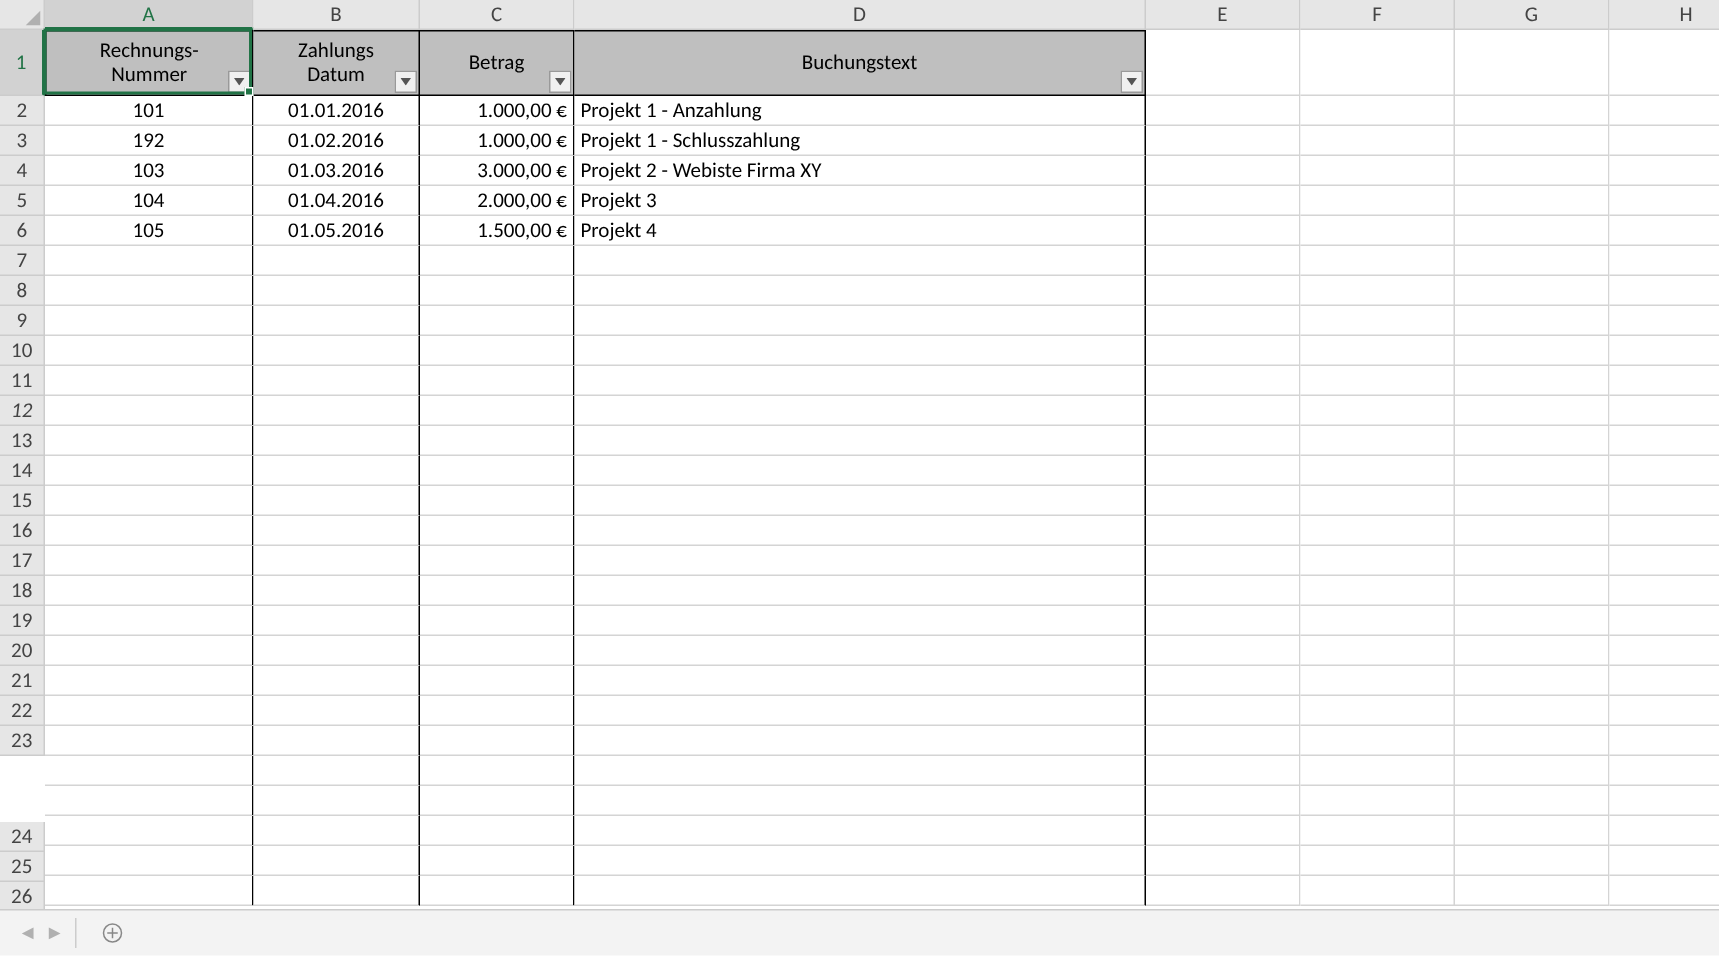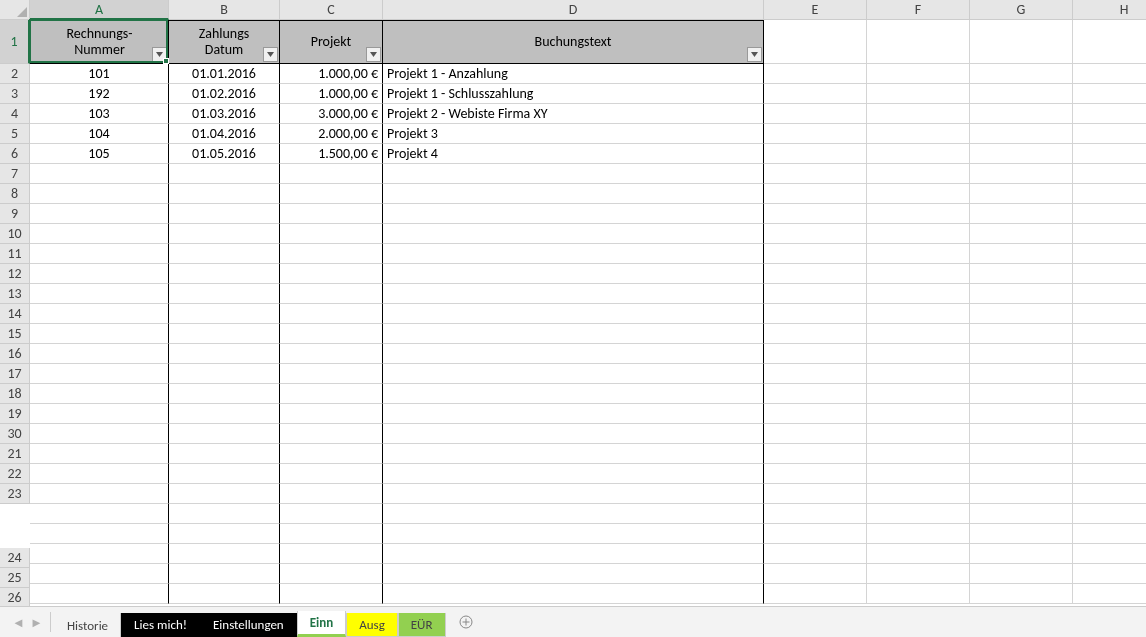--- a/index.html
+++ b/index.html
@@ -169,29 +169,29 @@
       <div class="row-head" style="height: 20px;">2</div>
       <div class="row-head" style="height: 20px;">3</div>
       <div class="row-head" style="height: 20px;">4</div>
       <div class="row-head" style="height: 20px;">5</div>
       <div class="row-head" style="height: 20px;">6</div>
       <div class="row-head" style="height: 20px;">7</div>
       <div class="row-head" style="height: 20px;">8</div>
       <div class="row-head" style="height: 20px;">9</div>
       <div class="row-head" style="height: 20px;">10</div>
       <div class="row-head" style="height: 20px;">11</div>
-      <div class="row-head" style="height: 20px;">12</div>
+      <div class="row-head" style="height: 20px; font-style: italic;">12</div>
       <div class="row-head" style="height: 20px;">13</div>
       <div class="row-head" style="height: 20px;">14</div>
       <div class="row-head" style="height: 20px;">15</div>
       <div class="row-head" style="height: 20px;">16</div>
       <div class="row-head" style="height: 20px;">17</div>
       <div class="row-head" style="height: 20px;">18</div>
       <div class="row-head" style="height: 20px;">19</div>
-      <div class="row-head" style="height: 20px;">30</div>
+      <div class="row-head" style="height: 20px;">20</div>
       <div class="row-head" style="height: 20px;">21</div>
       <div class="row-head" style="height: 20px;">22</div>
       <div class="row-head" style="height: 20px;">23</div>
       <div class="row-head" style="height: 20px; margin-top: 44px;">24</div>
       <div class="row-head" style="height: 20px;">25</div>
       <div class="row-head" style="height: 20px;">26</div>
       <div class="row-head" style="height: 20px; padding-left: 36px;">27</div>
       <div class="row-head" style="height: 20px;">28</div>
     </div>
   <div class="grid" id="grid">
@@ -467,21 +467,21 @@
       <div class="cell header-cell" style="left: 139px; top: 0px; width: 111px; height: 44px; border-top: 1px solid rgb(0, 0, 0);">
         <span style="white-space: pre-line; text-align: center;">Zahlungs
 Datum</span>
         <div class="filter-btn">
           <svg viewBox="0 0 7 5" class="tri">
             <polygon points="0,0 7,0 3.5,5" fill="#555"></polygon>
           </svg>
         </div>
       </div>
       <div class="cell header-cell" style="left: 250px; top: 0px; width: 103px; height: 44px; border-top: 1px solid rgb(0, 0, 0);">
-        <span style="white-space: pre-line; text-align: center;">Projekt</span>
+        <span style="white-space: pre-line; text-align: center;">Betrag</span>
         <div class="filter-btn">
           <svg viewBox="0 0 7 5" class="tri">
             <polygon points="0,0 7,0 3.5,5" fill="#555"></polygon>
           </svg>
         </div>
       </div>
       <div class="cell header-cell" style="left: 353px; top: 0px; width: 381px; height: 44px; border-top: 1px solid rgb(0, 0, 0);">
         <span style="white-space: pre-line; text-align: center;">Buchungstext</span>
         <div class="filter-btn">
           <svg viewBox="0 0 7 5" class="tri">
@@ -494,40 +494,20 @@
     <div class="fill-handle"></div>
   </div>
 </div>
 
 <div class="tab-bar">
   <div class="nav-arrows">
     <span>◄</span>
     <span>►</span>
   </div>
   <div style="width:1px;height:20px;background:#ccc;margin-right:4px"></div>
-  <div class="tabs" id="tabs">
-      <div class="tab plain">
-        <span>Historie</span>
-      </div>
-      <div class="tab dark">
-        <span>Lies mich!</span>
-      </div>
-      <div class="tab dark">
-        <span>Einstellungen</span>
-      </div>
-      <div class="tab active">
-        <span>Einn</span>
-      </div>
-      <div class="tab yellow">
-        <span>Ausg</span>
-      </div>
-      <div class="tab green">
-        <span>EÜR</span>
-      </div>
-    </div>
   <div class="add-tab">
     <svg viewBox="0 0 14 14">
         <circle cx="7" cy="7" r="6" fill="none" stroke="#888" stroke-width="1"></circle>
         <line x1="7" y1="3.5" x2="7" y2="10.5" stroke="#888" stroke-width="1"></line>
         <line x1="3.5" y1="7" x2="10.5" y2="7" stroke="#888" stroke-width="1"></line>
       </svg>
   </div>
 </div>
 
 </body></html>

